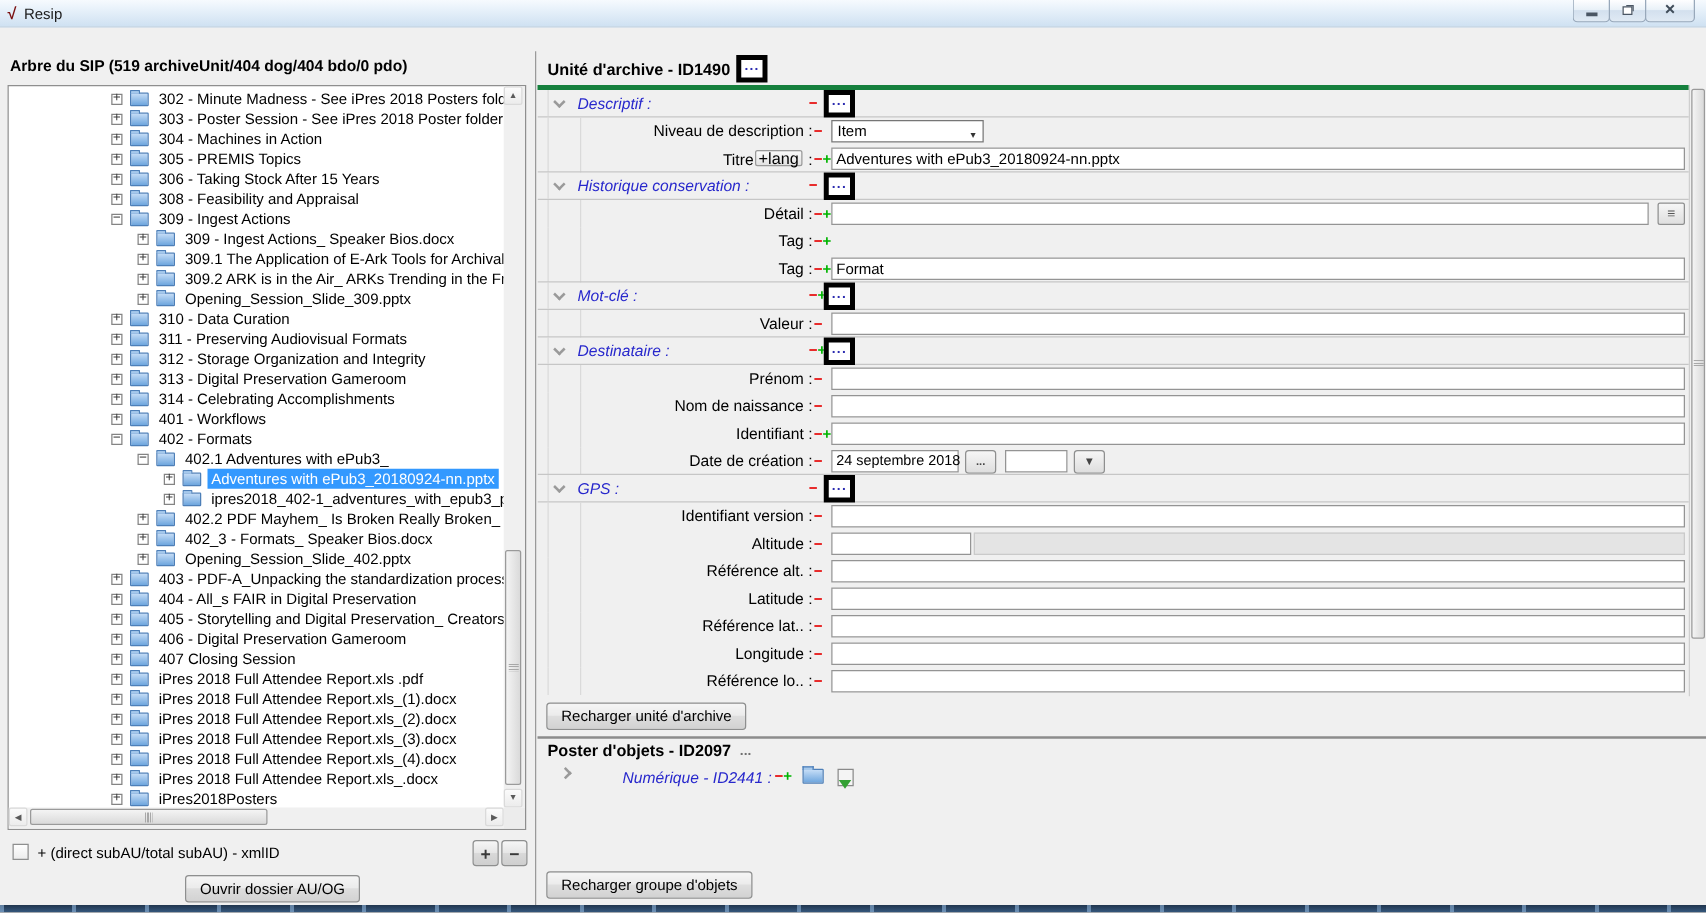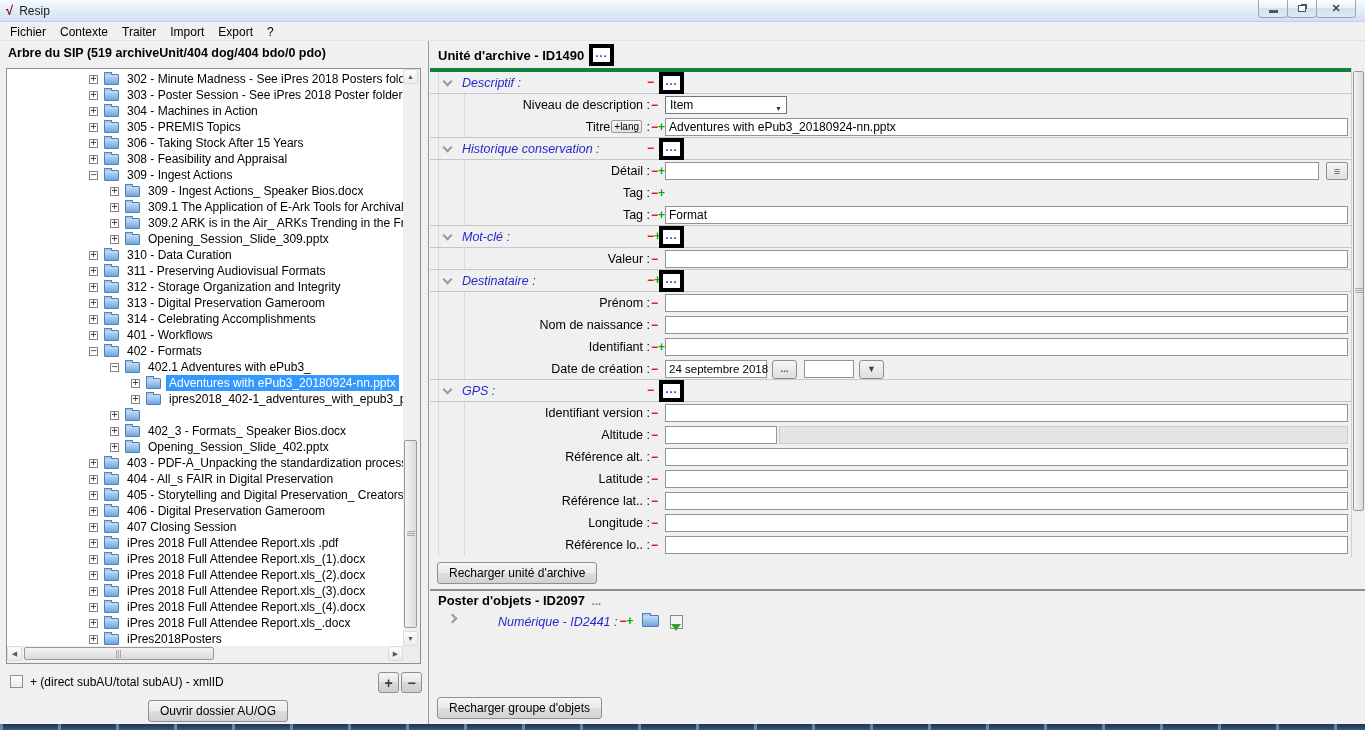--- a/index.html
+++ b/index.html
@@ -87,21 +87,21 @@
   .slabel{margin-left:11px;font-size:12.5px;font-style:italic;color:#2828cc;white-space:nowrap;}
   .srow .marks{position:absolute;left:216px;top:4px;}
 
   .frow{position:relative;height:22px;display:flex;align-items:center;}
   .frow::before{content:"";position:absolute;left:8px;top:0;bottom:0;border-left:1px solid #dadada;}
   .frow::after{content:"";position:absolute;left:34px;top:0;bottom:0;border-left:1px solid #dadada;}
   .flabel{flex:none;width:220px;text-align:right;font-size:12.5px;white-space:nowrap;}
   .marks{flex:none;width:15px;display:flex;padding-left:1px;}
   .rm{color:#e60000;font-weight:bold;font-size:12px;line-height:1;}
   .gp{color:#00b400;font-weight:bold;font-size:12px;line-height:1;}
-  .langbtn{display:inline-block;font-size:10px;line-height:11px;border:1px solid #999;border-radius:2px;
+  .langbtn{display:inline-block;font-size:13px;line-height:11px;border:1px solid #999;border-radius:2px;
     background:linear-gradient(#fafafa,#e2e2e2);padding:0 2px;margin:0 1px;vertical-align:1px;}
 
   .tfield{flex:1;height:18px;background:#fff;border:1px solid #949494;font-size:12px;line-height:16px;
     padding:0 3px;margin-right:4px;white-space:nowrap;overflow:hidden;}
   .tfield.small{flex:none;width:112px;margin-right:0;}
   .disabledbox{flex:1;height:18px;background:#e4e4e4;border:1px solid #cacaca;margin:0 4px 0 2px;}
   .editbtn{flex:none;width:22px;height:18px;margin:0 4px 0 3px;border:1px solid #8e8f8f;border-radius:2px;
     background:linear-gradient(#f6f6f6,#dfdfdf);color:#555;font-size:11px;text-align:center;line-height:17px;}
   .combo{position:relative;flex:none;width:122px;height:18px;background:#fff;border:1px solid #767676;
     font-size:12px;line-height:16px;padding:0 16px 0 4px;}
@@ -159,28 +159,20 @@
         </div>
       <div class="wbtn">
           <span class="grest"></span>
         </div>
       <div class="wbtn close">
           <span class="gclose">✕</span>
         </div>
     </div>
   </div>
 
-  <div class="menubar">
-    <span class="mitem">Fichier</span>
-    <span class="mitem">Contexte</span>
-    <span class="mitem">Traiter</span>
-    <span class="mitem">Import</span>
-    <span class="mitem">Export</span>
-    <span class="mitem">?</span>
-  </div>
 
   <div class="lpanel">
     <div class="lheader">Arbre du SIP (519 archiveUnit/404 dog/404 bdo/0 pdo)</div>
 
     <div class="treebox">
       <div class="treerows">
           <div class="trow" style="padding-left: 81px;">
             <span class="expbox">+</span>
             <span class="folder"></span>
             <span class="tlabel">302 - Minute Madness - See iPres 2018 Posters folder</span>
@@ -281,20 +273,21 @@
             <span class="tlabel sel">Adventures with ePub3_20180924-nn.pptx</span>
           </div>
           <div class="trow" style="padding-left: 123px;">
             <span class="expbox">+</span>
             <span class="folder"></span>
             <span class="tlabel">ipres2018_402-1_adventures_with_epub3_pennoc</span>
           </div>
           <div class="trow" style="padding-left: 102px;">
             <span class="expbox">+</span>
             <span class="folder"></span>
+            <span class="tlabel">402.2 PDF Mayhem_ Is Broken Really Broken_</span>
           </div>
           <div class="trow" style="padding-left: 102px;">
             <span class="expbox">+</span>
             <span class="folder"></span>
             <span class="tlabel">402_3 - Formats_ Speaker Bios.docx</span>
           </div>
           <div class="trow" style="padding-left: 102px;">
             <span class="expbox">+</span>
             <span class="folder"></span>
             <span class="tlabel">Opening_Session_Slide_402.pptx</span>

